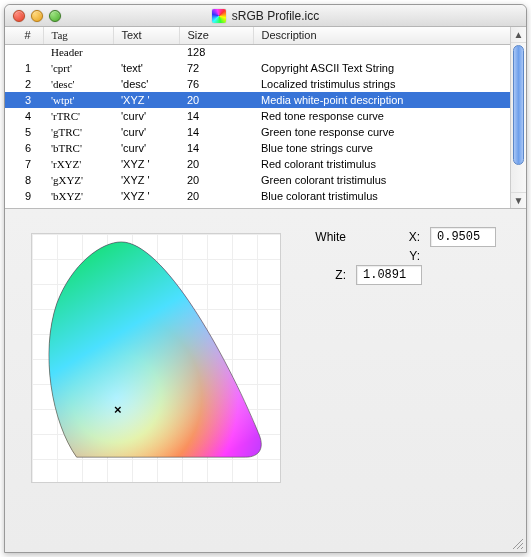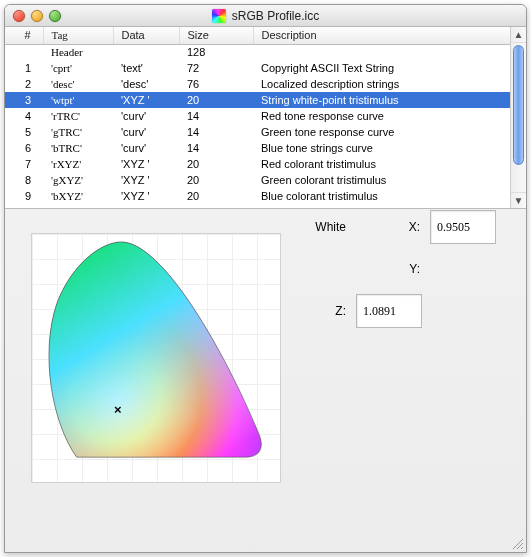--- a/index.html
+++ b/index.html
@@ -170,37 +170,37 @@
     left: 82px;
     top: 168px;
     font-weight: bold;
     font-size: 13px;
     color: #000;
   }
 
   .coords {
     position: absolute;
     right: 30px;
-    top: 1px;
+    top: 18px;
     display: grid;
     grid-template-columns: auto auto auto;
-    gap: 18px 8px;
+    gap: 2px 8px;
     align-items: center;
     font-size: 12px;
   }
   .coords .lab { text-align: right; padding-right: 2px; }
   .coords .lab.first { white-space: nowrap; }
   .coords input {
     width: 66px;
-    height: 34px;
+    height: 20px;
     border: 1px solid #b8b8b8;
     background: #fff;
     padding: 1px 6px;
     font-size: 12px;
-    font-family: Liberation Serif, serif;
+    font-family: Liberation Mono, monospace;
     border-radius: 0;
     box-shadow: inset 1px 1px 1px rgba(0,0,0,.08);
   }
 
   .resize-grip {
     position: absolute;
     right: 2px;
     bottom: 2px;
     width: 14px;
     height: 14px;
@@ -224,21 +224,21 @@
     </div>
   </div>
 
   <div class="table-wrap">
     <div class="table-area">
       <table>
         <thead>
           <tr>
             <th class="col-num">#</th>
             <th class="col-tag">Tag</th>
-            <th class="col-data">Data</th>
+            <th class="col-data">Text</th>
             <th class="col-size">Size</th>
             <th class="col-desc">Description</th>
           </tr>
         </thead>
         <tbody id="tbody">
             <tr>
               <td class="col-num"></td>
               <td class="col-tag">Header</td>
               <td class="col-data"></td>
               <td class="col-size">128</td>
@@ -249,28 +249,28 @@
               <td class="col-tag">'cprt'</td>
               <td class="col-data">'text'</td>
               <td class="col-size">72</td>
               <td class="col-desc">Copyright ASCII Text String</td>
             </tr>
             <tr>
               <td class="col-num">2</td>
               <td class="col-tag">'desc'</td>
               <td class="col-data">'desc'</td>
               <td class="col-size">76</td>
-              <td class="col-desc">Localized description strings</td>
+              <td class="col-desc">Localized tristimulus strings</td>
             </tr>
             <tr class="selected">
               <td class="col-num">3</td>
               <td class="col-tag">'wtpt'</td>
               <td class="col-data">'XYZ '</td>
               <td class="col-size">20</td>
-              <td class="col-desc">String white-point tristimulus</td>
+              <td class="col-desc">Media white-point description</td>
             </tr>
             <tr>
               <td class="col-num">4</td>
               <td class="col-tag">'rTRC'</td>
               <td class="col-data">'curv'</td>
               <td class="col-size">14</td>
               <td class="col-desc">Red tone response curve</td>
             </tr>
             <tr>
               <td class="col-num">5</td>

